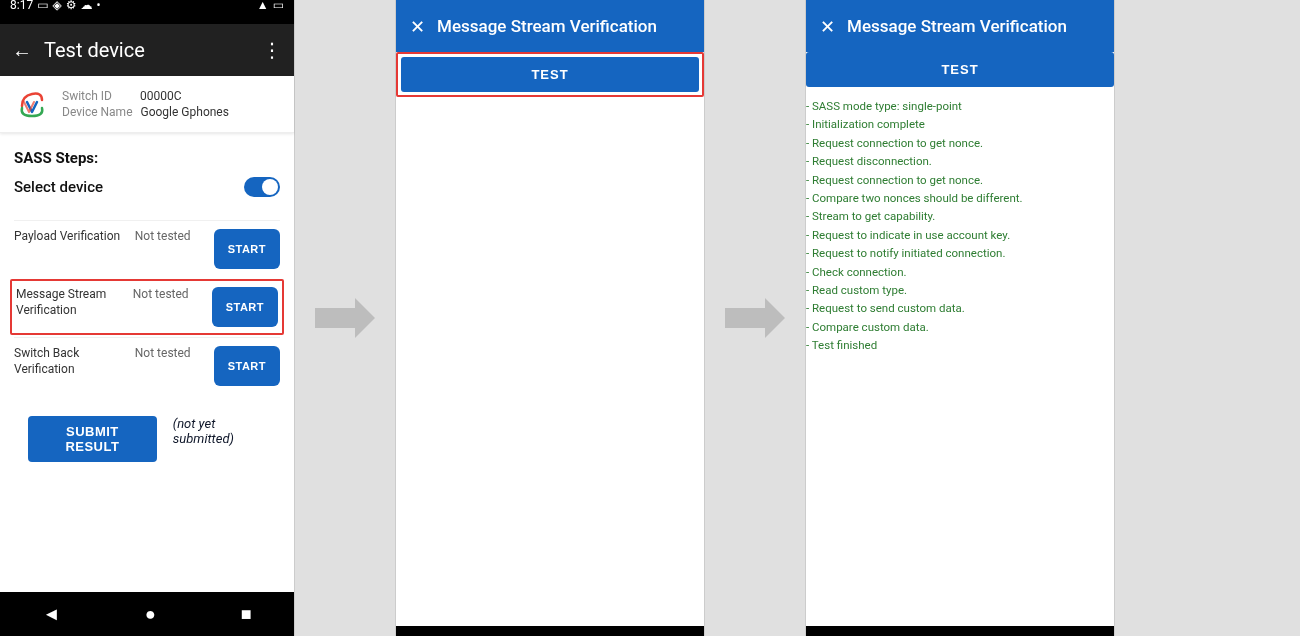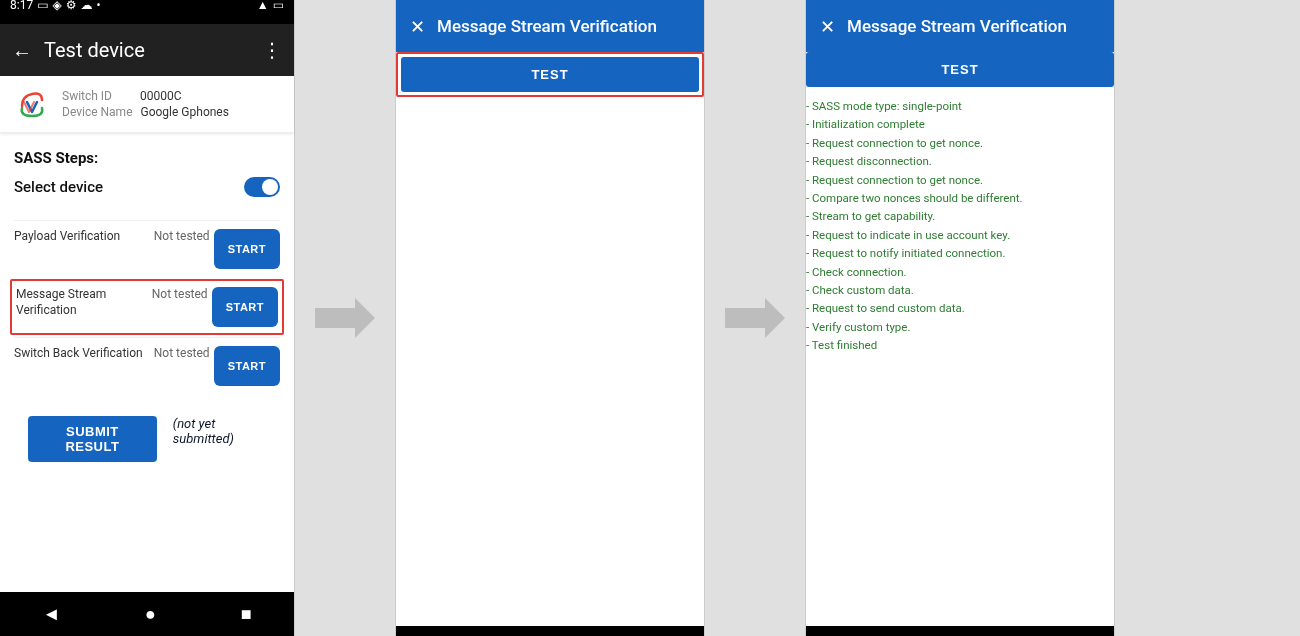--- a/index.html
+++ b/index.html
@@ -140,21 +140,21 @@
     .step-label {
       font-size: 12px;
       color: #333;
       flex: 1;
       line-height: 1.3;
     }
 
     .step-status {
       font-size: 12px;
       color: #666;
-      margin-right: 4px;
+      margin-right: 23px;
       white-space: nowrap;
     }
 
     .start-btn {
       background: #1565c0;
       color: #fff;
       border: none;
       border-radius: 6px;
       padding: 14px 14px;
       font-size: 11px;
@@ -435,20 +435,20 @@
     <div class="log-line">- SASS mode type: single-point</div>
         <div class="log-line">- Initialization complete</div>
         <div class="log-line">- Request connection to get nonce.</div>
         <div class="log-line">- Request disconnection.</div>
         <div class="log-line">- Request connection to get nonce.</div>
         <div class="log-line">- Compare two nonces should be different.</div>
         <div class="log-line">- Stream to get capability.</div>
         <div class="log-line">- Request to indicate in use account key.</div>
         <div class="log-line">- Request to notify initiated connection.</div>
         <div class="log-line">- Check connection.</div>
-        <div class="log-line">- Check custom data.</div>
+        <div class="log-line">- Read custom type.</div>
         <div class="log-line">- Request to send custom data.</div>
-        <div class="log-line">- Verify custom type.</div>
+        <div class="log-line">- Compare custom data.</div>
         <div class="log-line">- Test finished</div>
       </div>
   </div>
   <div class="dialog-footer"></div>
 </div>
 
 </body></html>

